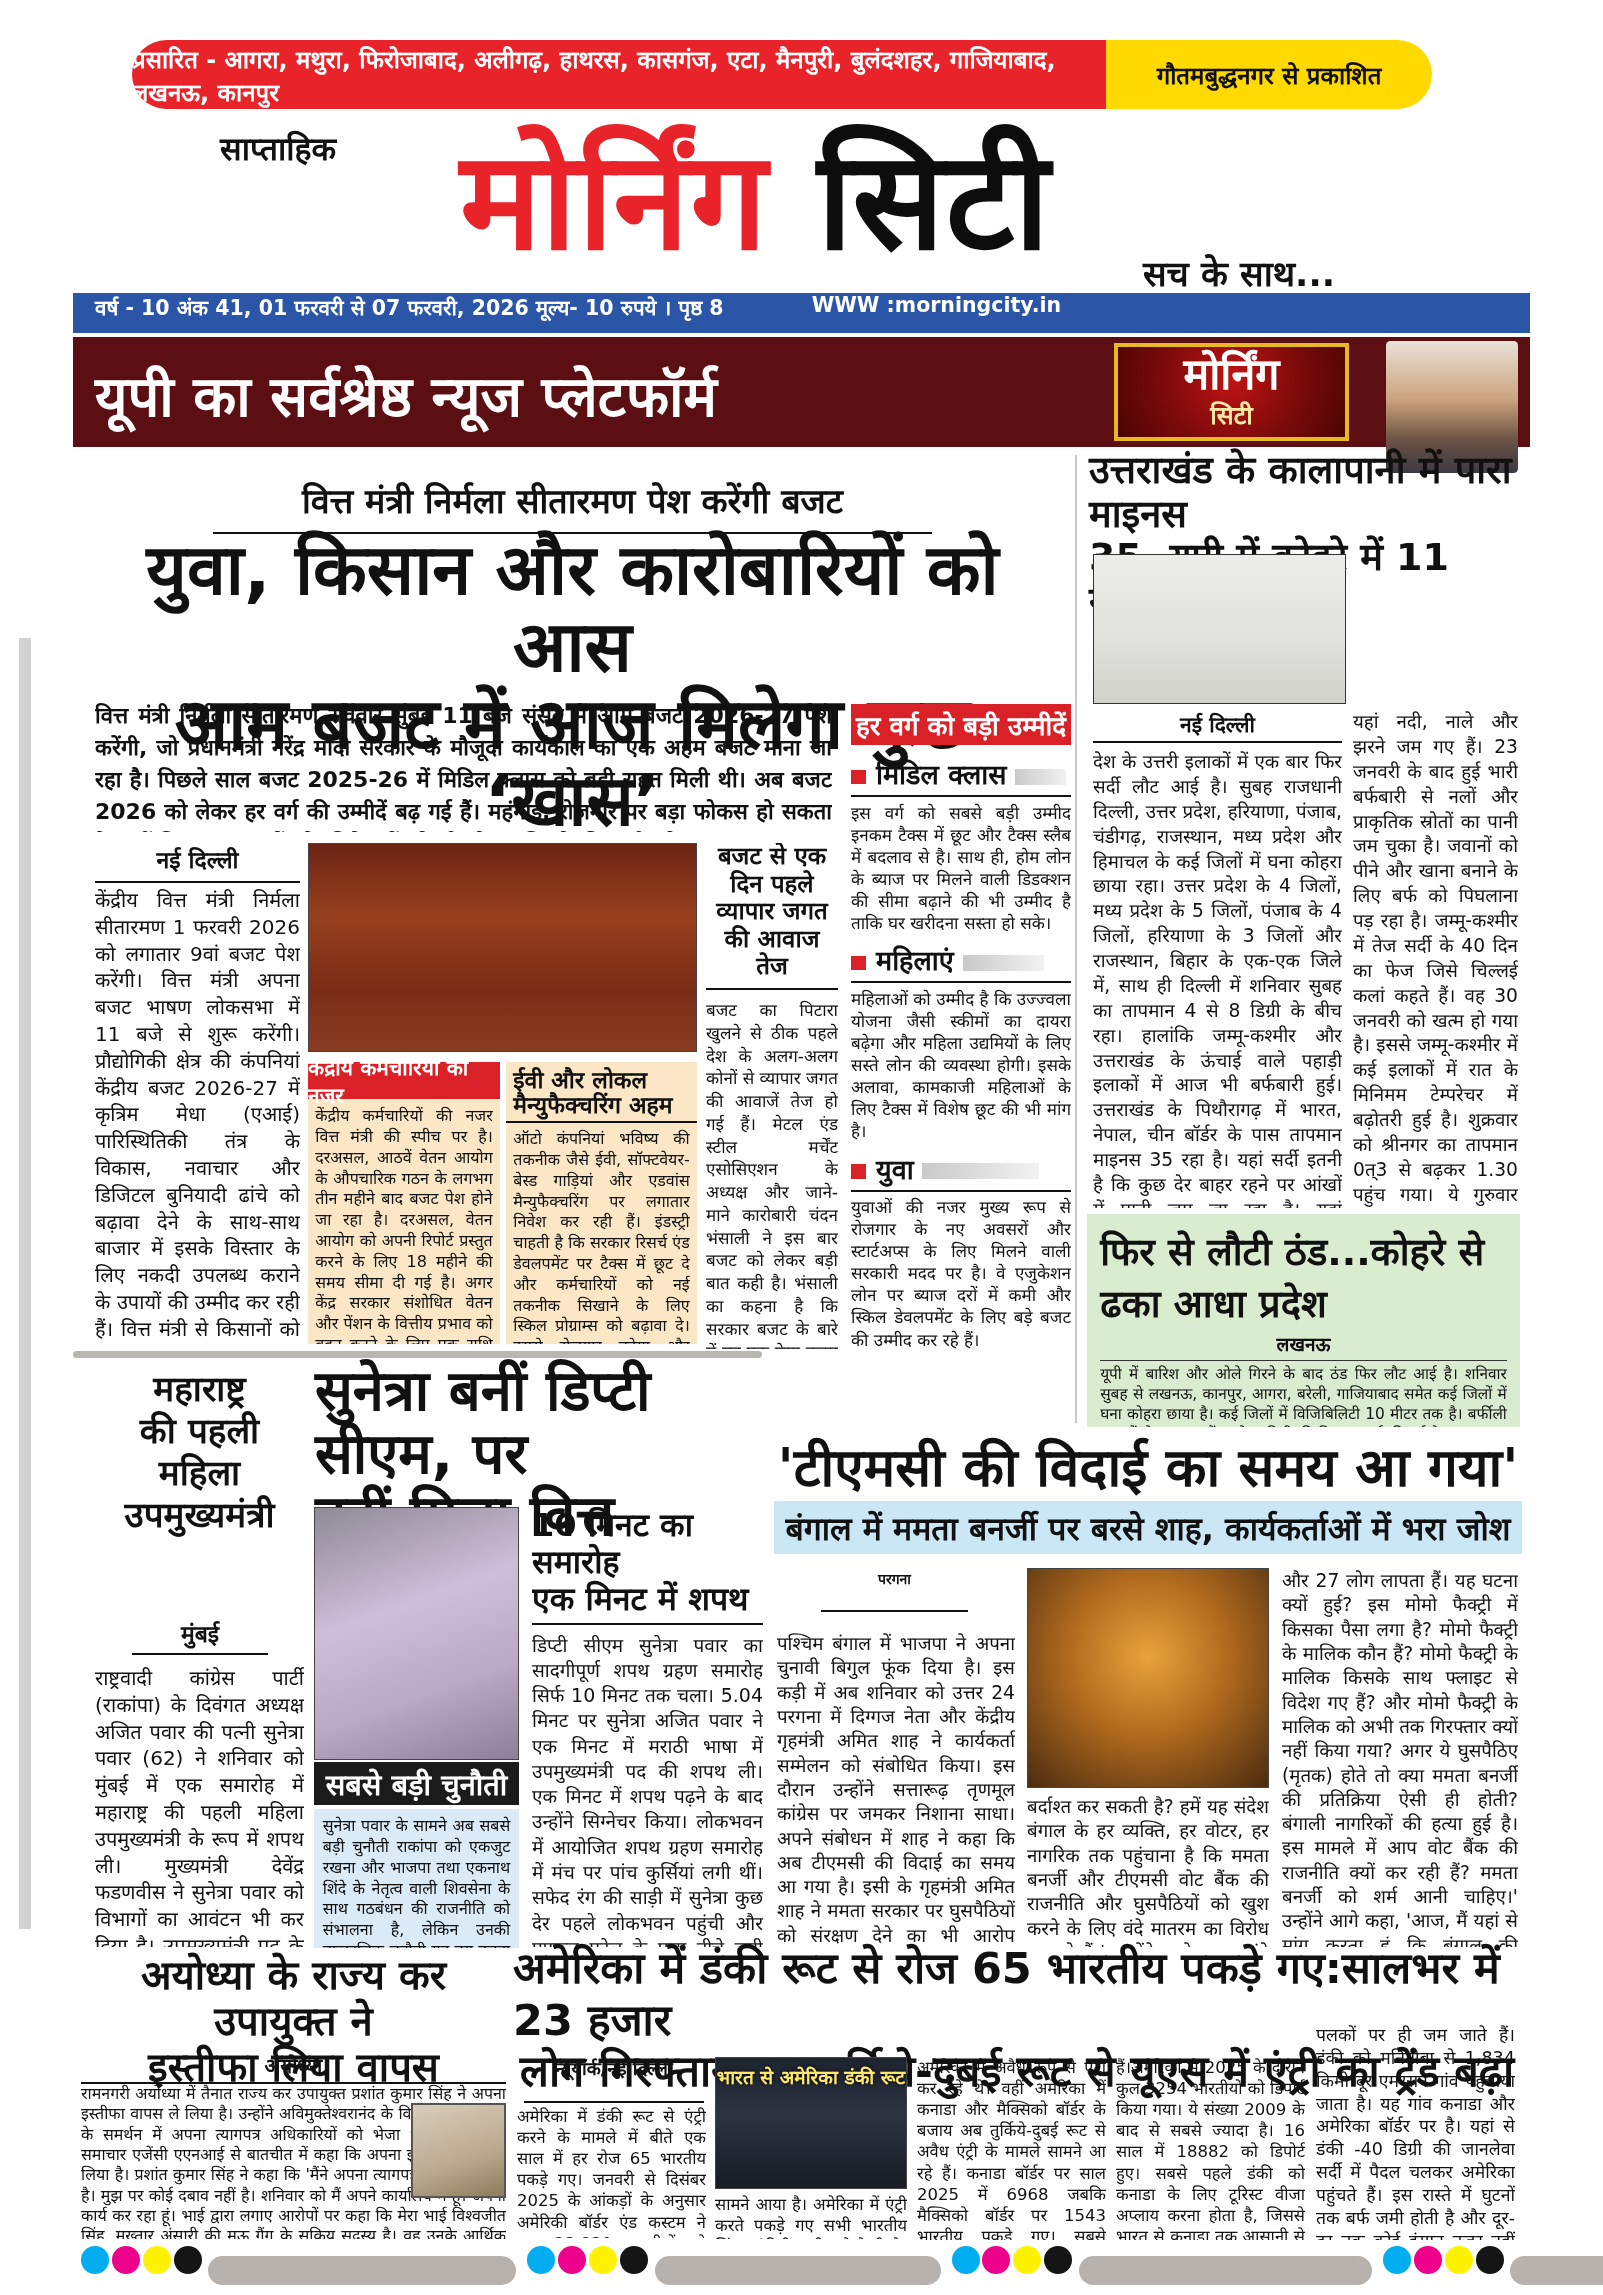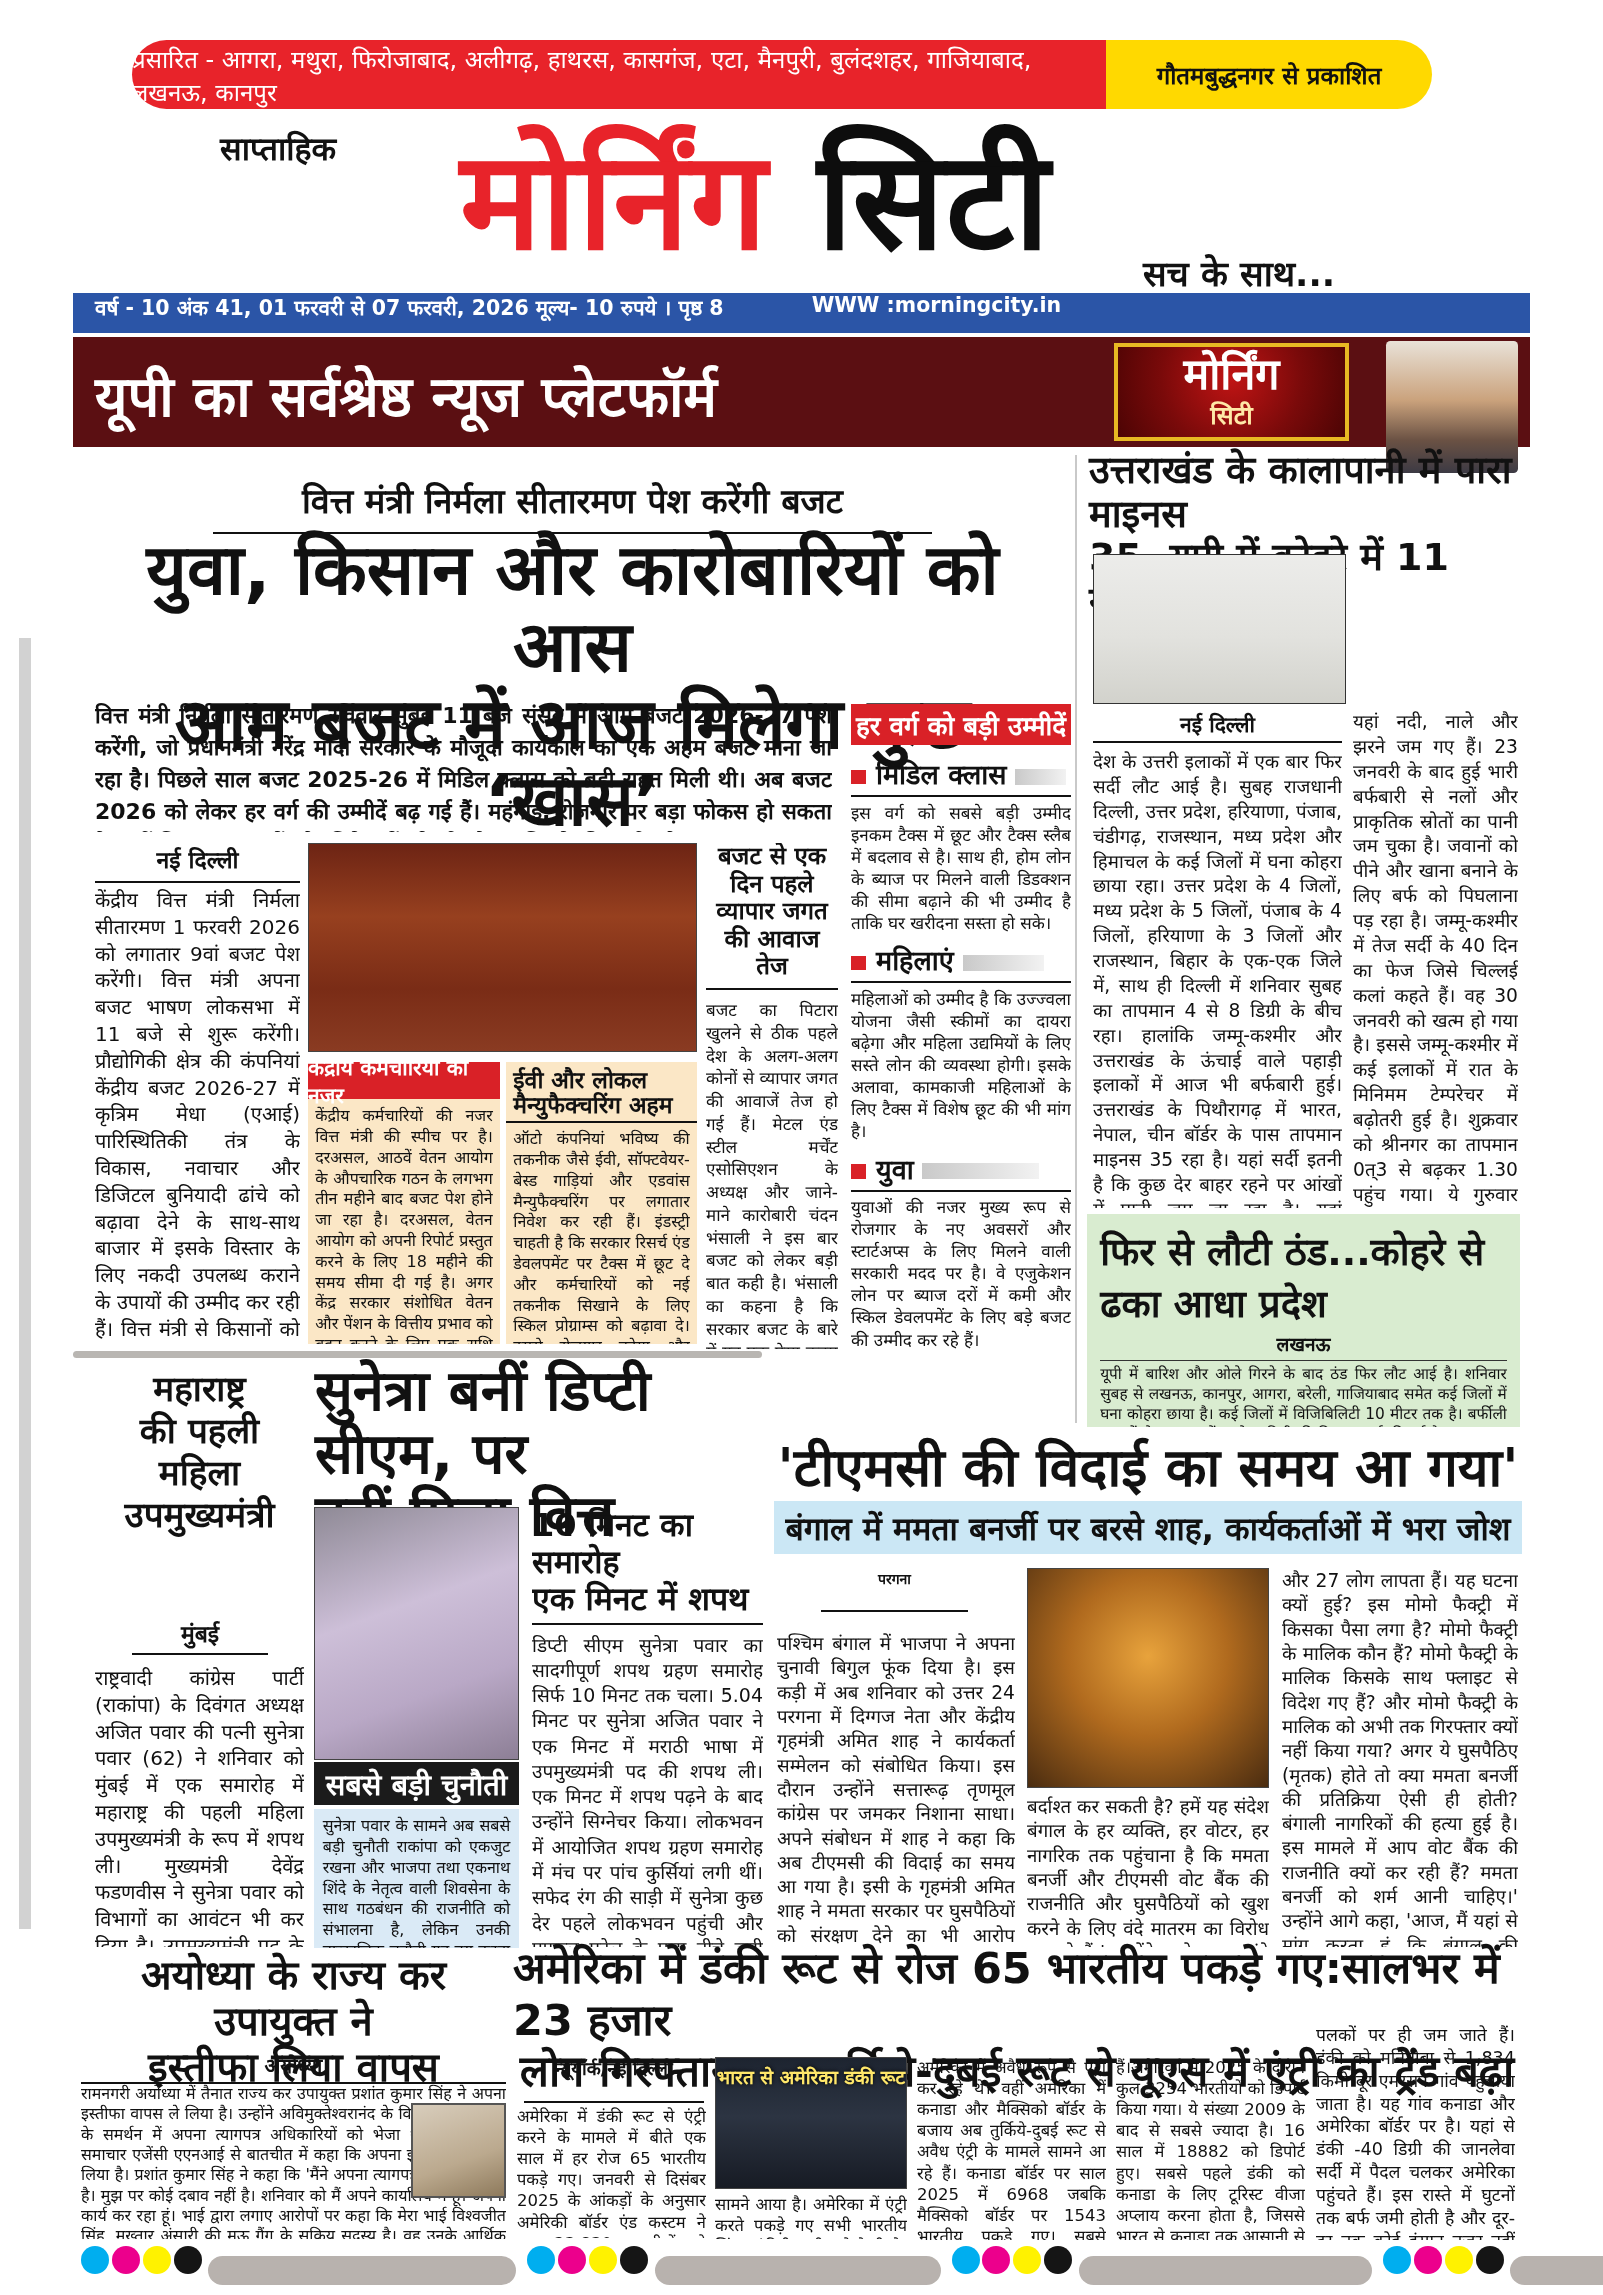--- a/index.html
+++ b/index.html
@@ -8,21 +8,21 @@
         font-family:"DejaVu Sans","Liberation Sans",sans-serif;color:#111;}
   .abs{position:absolute;}
   .b{font-weight:bold;}
   .just{text-align:justify;text-justify:inter-word;}
   .clip{overflow:hidden;}
   .body27{font-size:20px;line-height:1.34;}
   .byline{font-weight:bold;font-size:23px;text-align:center;}
   .rule{border-bottom:2.2px solid #111;}
   .grayrule{background:#b9b6b2;border-radius:4.4px;}
   
-  .pill-red{background:#e8232a;color:#fff;border-radius:35px 0 0 35px;display:flex;align-items:center;justify-content:center;font-weight:normal;font-size:24px;}
+  .pill-red{background:#e8232a;color:#fff;border-radius:35px 0 0 35px;display:flex;align-items:center;justify-content:center;font-weight:bold;font-size:24px;}
   .pill-yellow{background:#ffd900;color:#111;border-radius:0 35px 35px 0;display:flex;align-items:center;justify-content:center;font-weight:bold;font-size:24px;}
   .brandline{font-weight:bold;font-size:136px;letter-spacing:1.5px;white-space:nowrap;}
   .brand-red{color:#e8232a;}
   .brand-black{color:#0d0d0d;}
   .bluebar{background:#2b55a7;color:#fff;display:flex;align-items:flex-start;font-weight:bold;font-size:20.5px;}
   .banner{background:#5b0f12;color:#fff;}
   .logobox{border:4.4px solid #e8b923;background:radial-gradient(circle at 50% 35%, #c01414 0%, #7a0a0a 55%, #4c0404 100%);
            display:flex;flex-direction:column;align-items:center;justify-content:center;color:#fff;}
   .photo{border:1.5px solid #444;}
   .redhdr{background:#d92127;color:#fff;display:flex;align-items:center;justify-content:center;font-weight:bold;}

